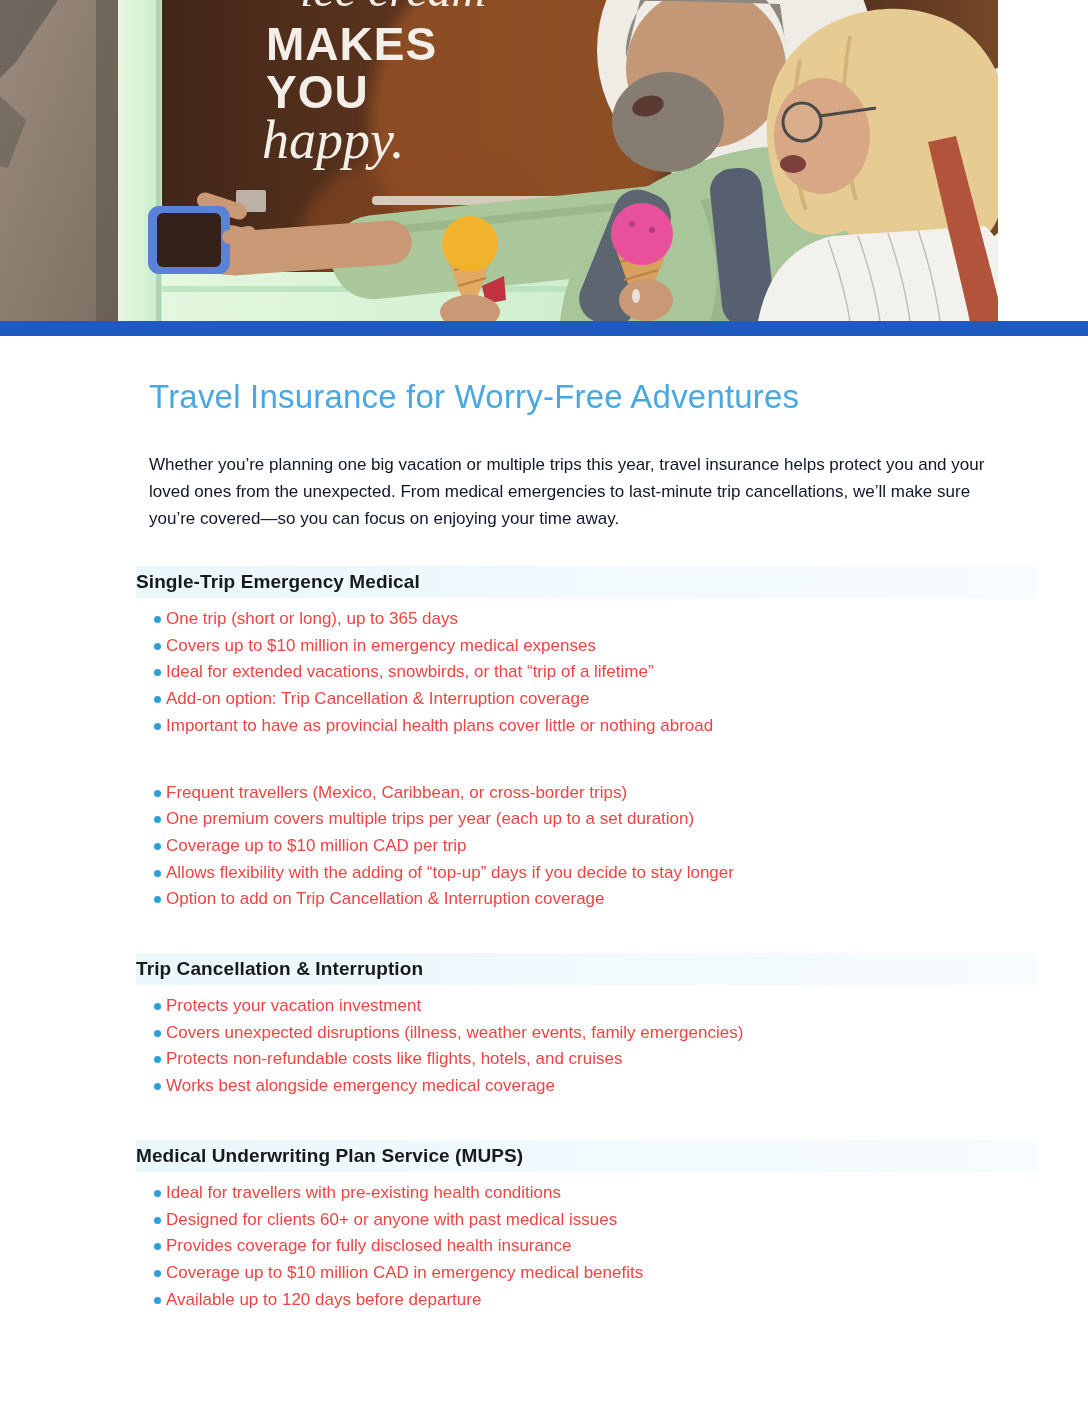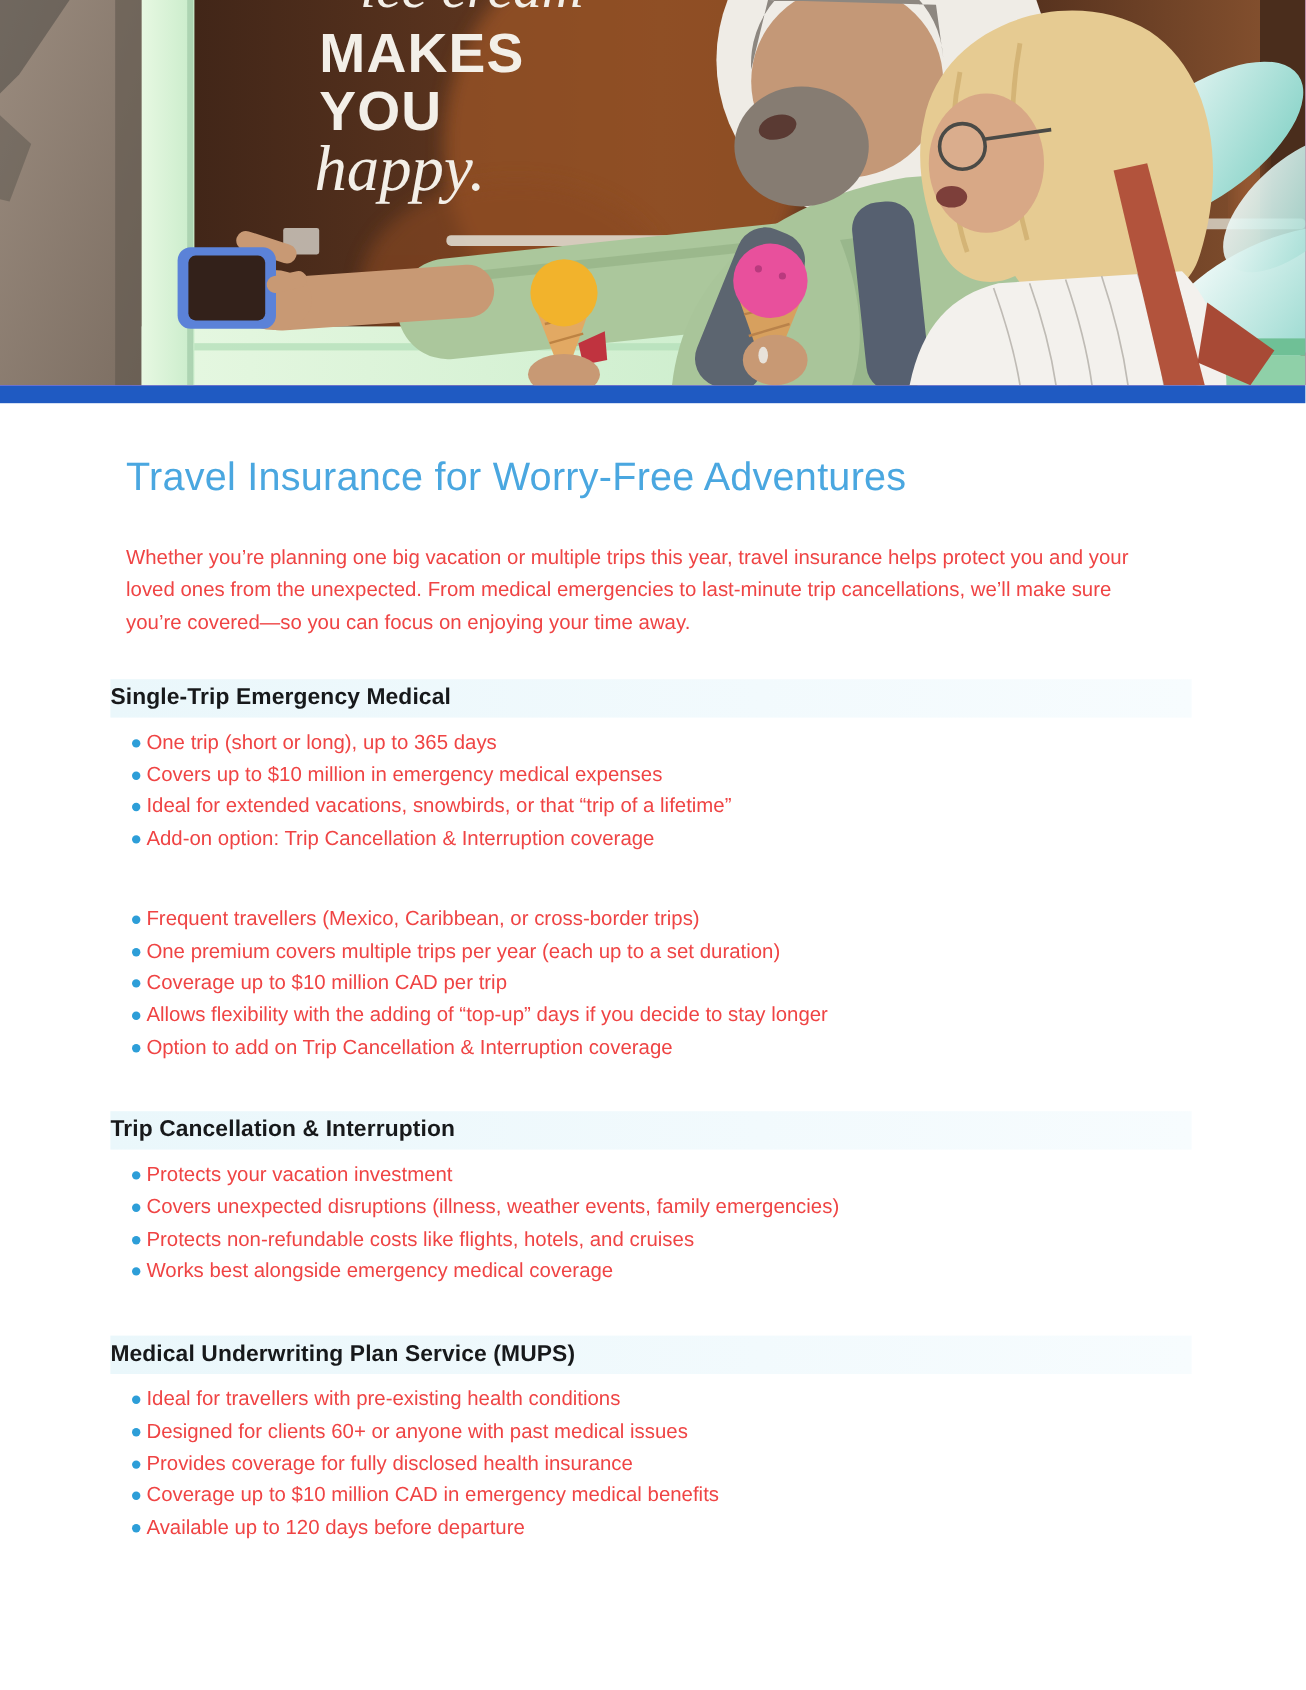--- a/index.html
+++ b/index.html
@@ -1,32 +1,32 @@
 <!DOCTYPE html>
 <html><head>
 <meta charset="utf-8">
 <style>
   * { margin:0; padding:0; box-sizing:border-box; }
   html,body { background:#ffffff; }
   body {
     width:1088px; height:1408px; overflow:hidden; position:relative;
     font-family:"Liberation Sans", sans-serif;
   }
-  .hero { width:1088px; height:321px; overflow:hidden; position:relative; background:#d946ef; }
+  .hero { width:998px; height:321px; overflow:hidden; position:relative; background:#0f766e; }
   .hero svg { display:block; }
   .divider { width:1088px; height:15px; background:#1f5ac2; }
-  .content { padding:0 98px 0 105px; }
+  .content { padding:0 98px 0 105px;margin-left:44px; }
   .page-title {
     margin-top:41px;
     font-size:33px; font-weight:400; letter-spacing:0.2px;
     color:#4aa7e0; line-height:40px;
   }
   .intro {
     margin-top:34px; max-width:865px;
-    font-size:17px; line-height:27px; color:#ef4444;
+    font-size:17px; line-height:27px; color:#0f172a;
   }
   .section { margin-top:40px; }
   .section.first { margin-top:34px; }
   .section-header {
     margin-left:-13px; width:901px; height:32px;
     background:linear-gradient(90deg,#eaf7fb 0%, #f2fafd 60%, #f7fcfe 100%);
     display:flex; align-items:center;
   }
   .section-header h2 {
     font-size:19px; font-weight:700; color:#17191b; letter-spacing:0.1px;
@@ -179,20 +179,21 @@
 
   <div class="section first">
     <div class="section-header">
       <h2>Single-Trip Emergency Medical</h2>
     </div>
     <ul class="bullets">
       <li>One trip (short or long), up to 365 days</li>
       <li>Covers up to $10 million in emergency medical expenses</li>
       <li>Ideal for extended vacations, snowbirds, or that “trip of a lifetime”</li>
       <li>Add-on option: Trip Cancellation &amp; Interruption coverage</li>
+      <li>Important to have as provincial health plans cover little or nothing abroad</li>
     </ul>
   </div>
 
   <div class="section">
     <ul class="bullets">
       <li>Frequent travellers (Mexico, Caribbean, or cross-border trips)</li>
       <li>One premium covers multiple trips per year (each up to a set duration)</li>
       <li>Coverage up to $10 million CAD per trip</li>
       <li>Allows flexibility with the adding of “top-up” days if you decide to stay longer</li>
       <li>Option to add on Trip Cancellation &amp; Interruption coverage</li>

